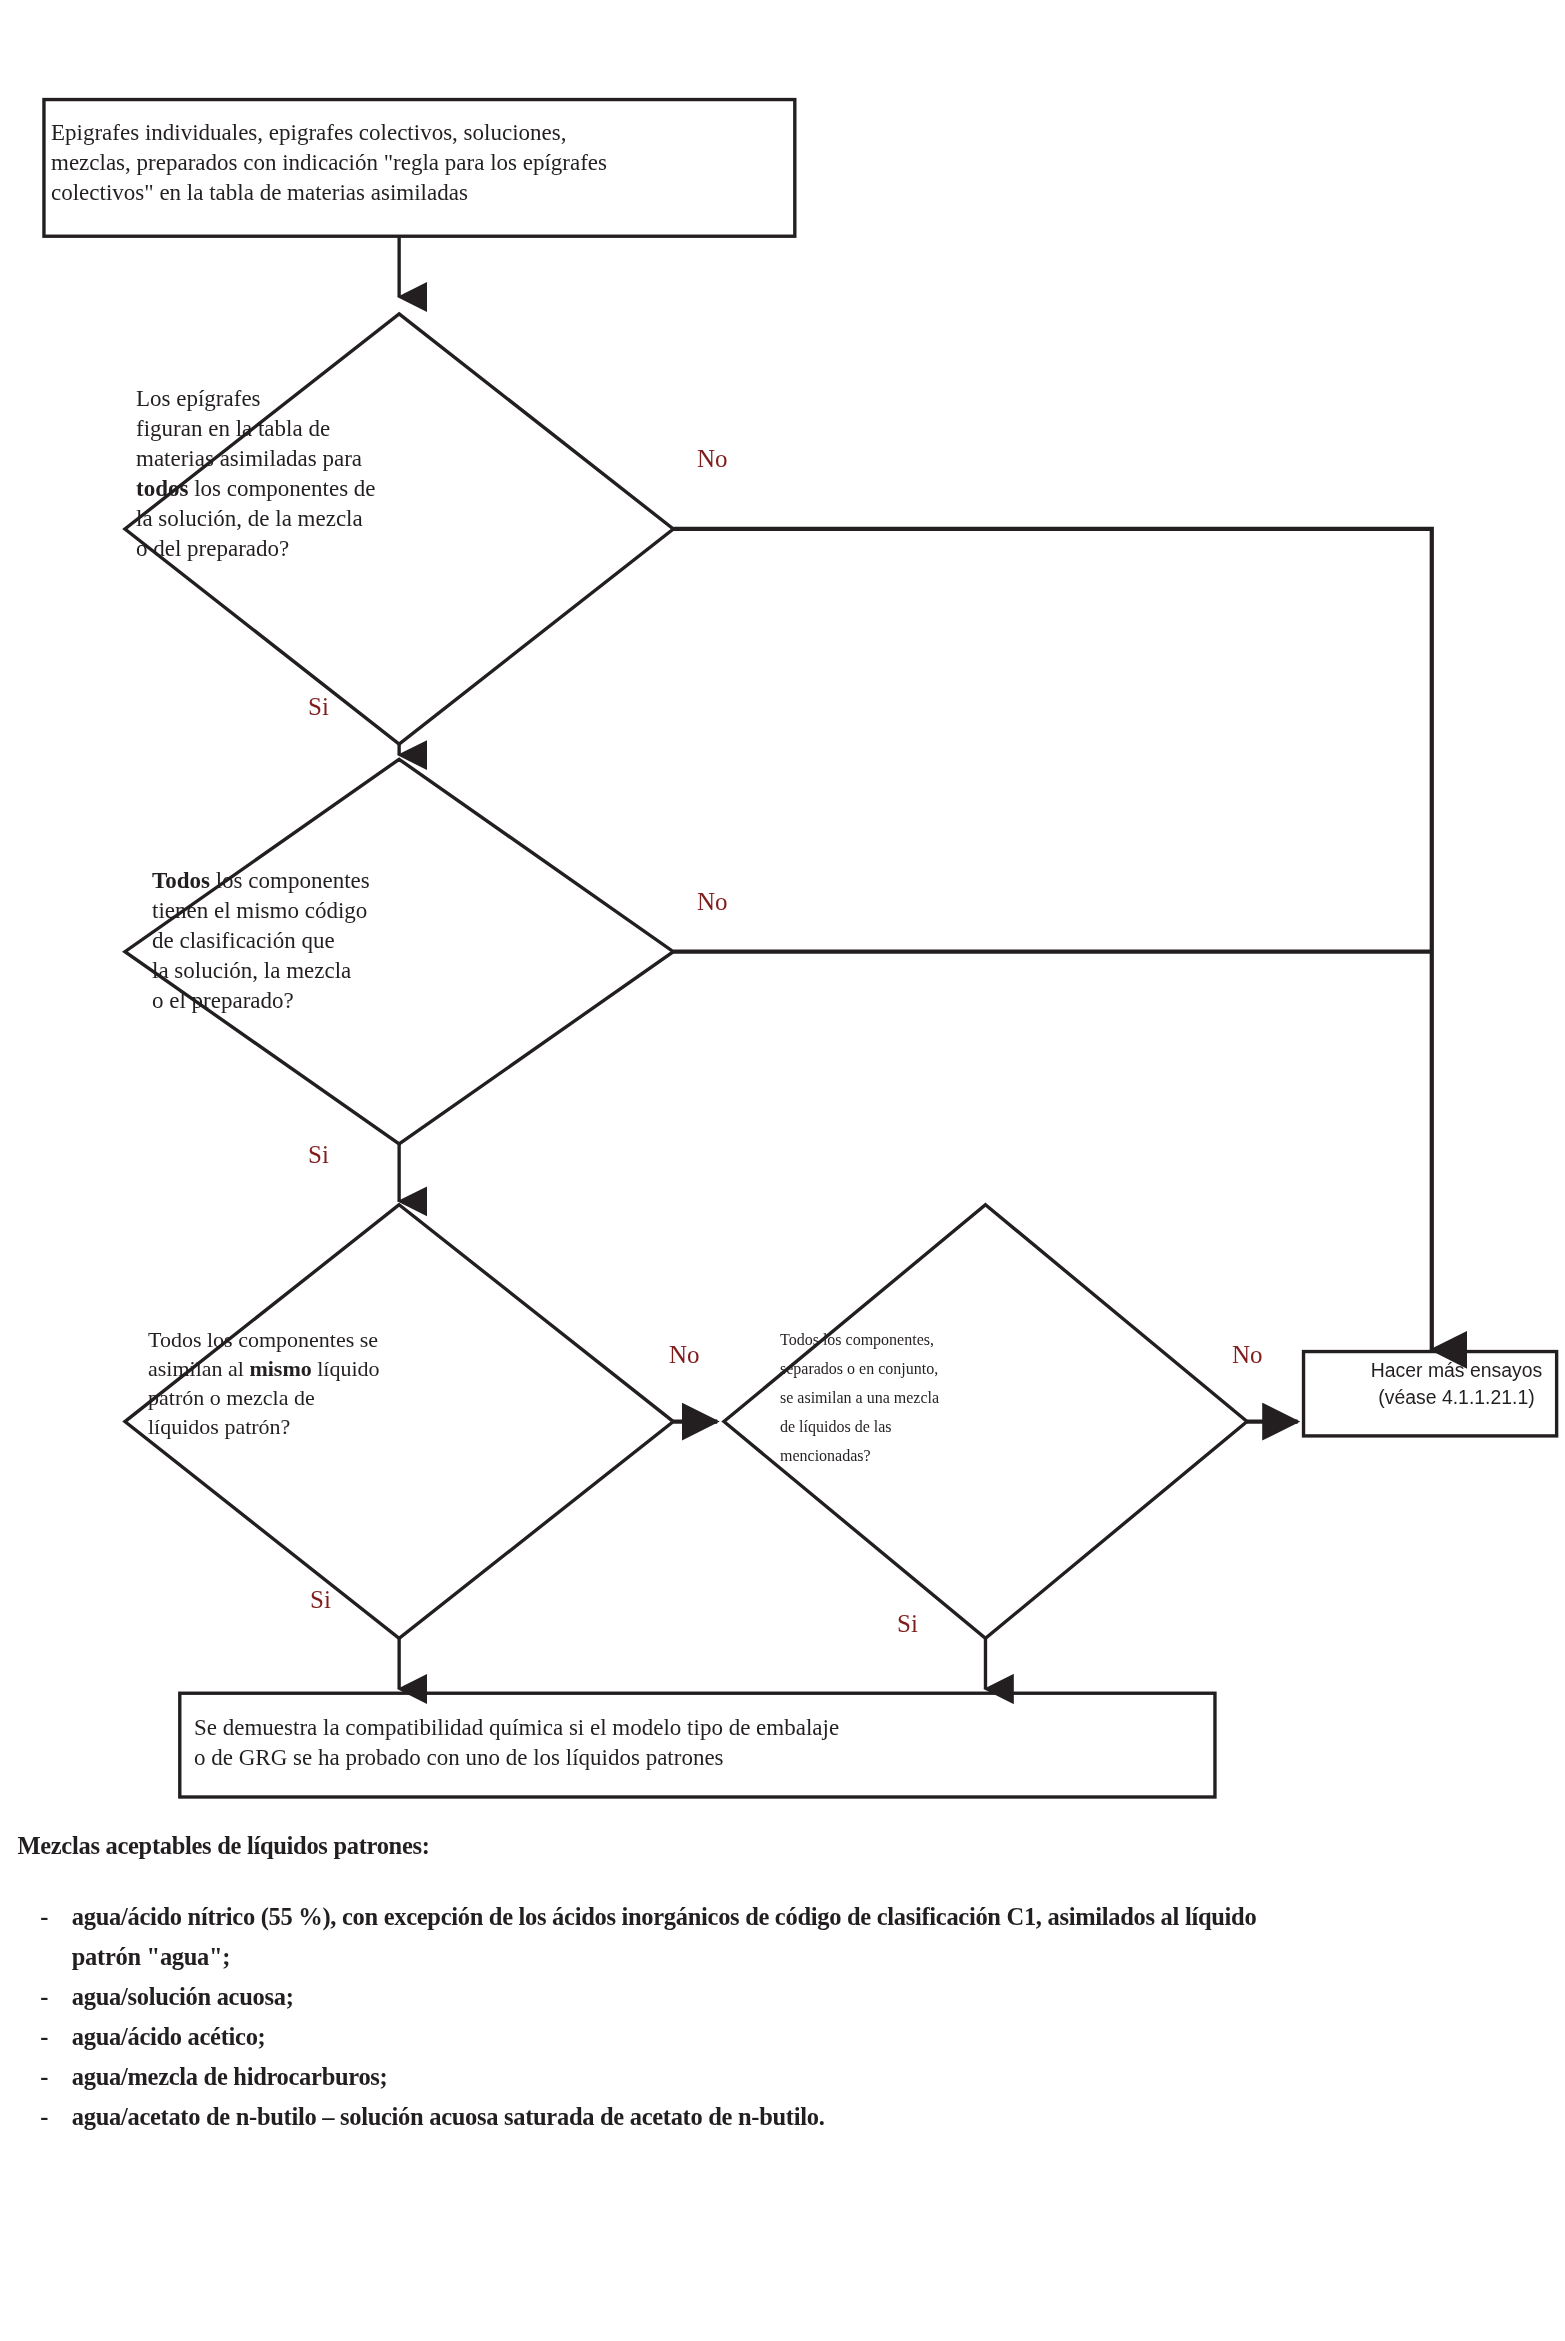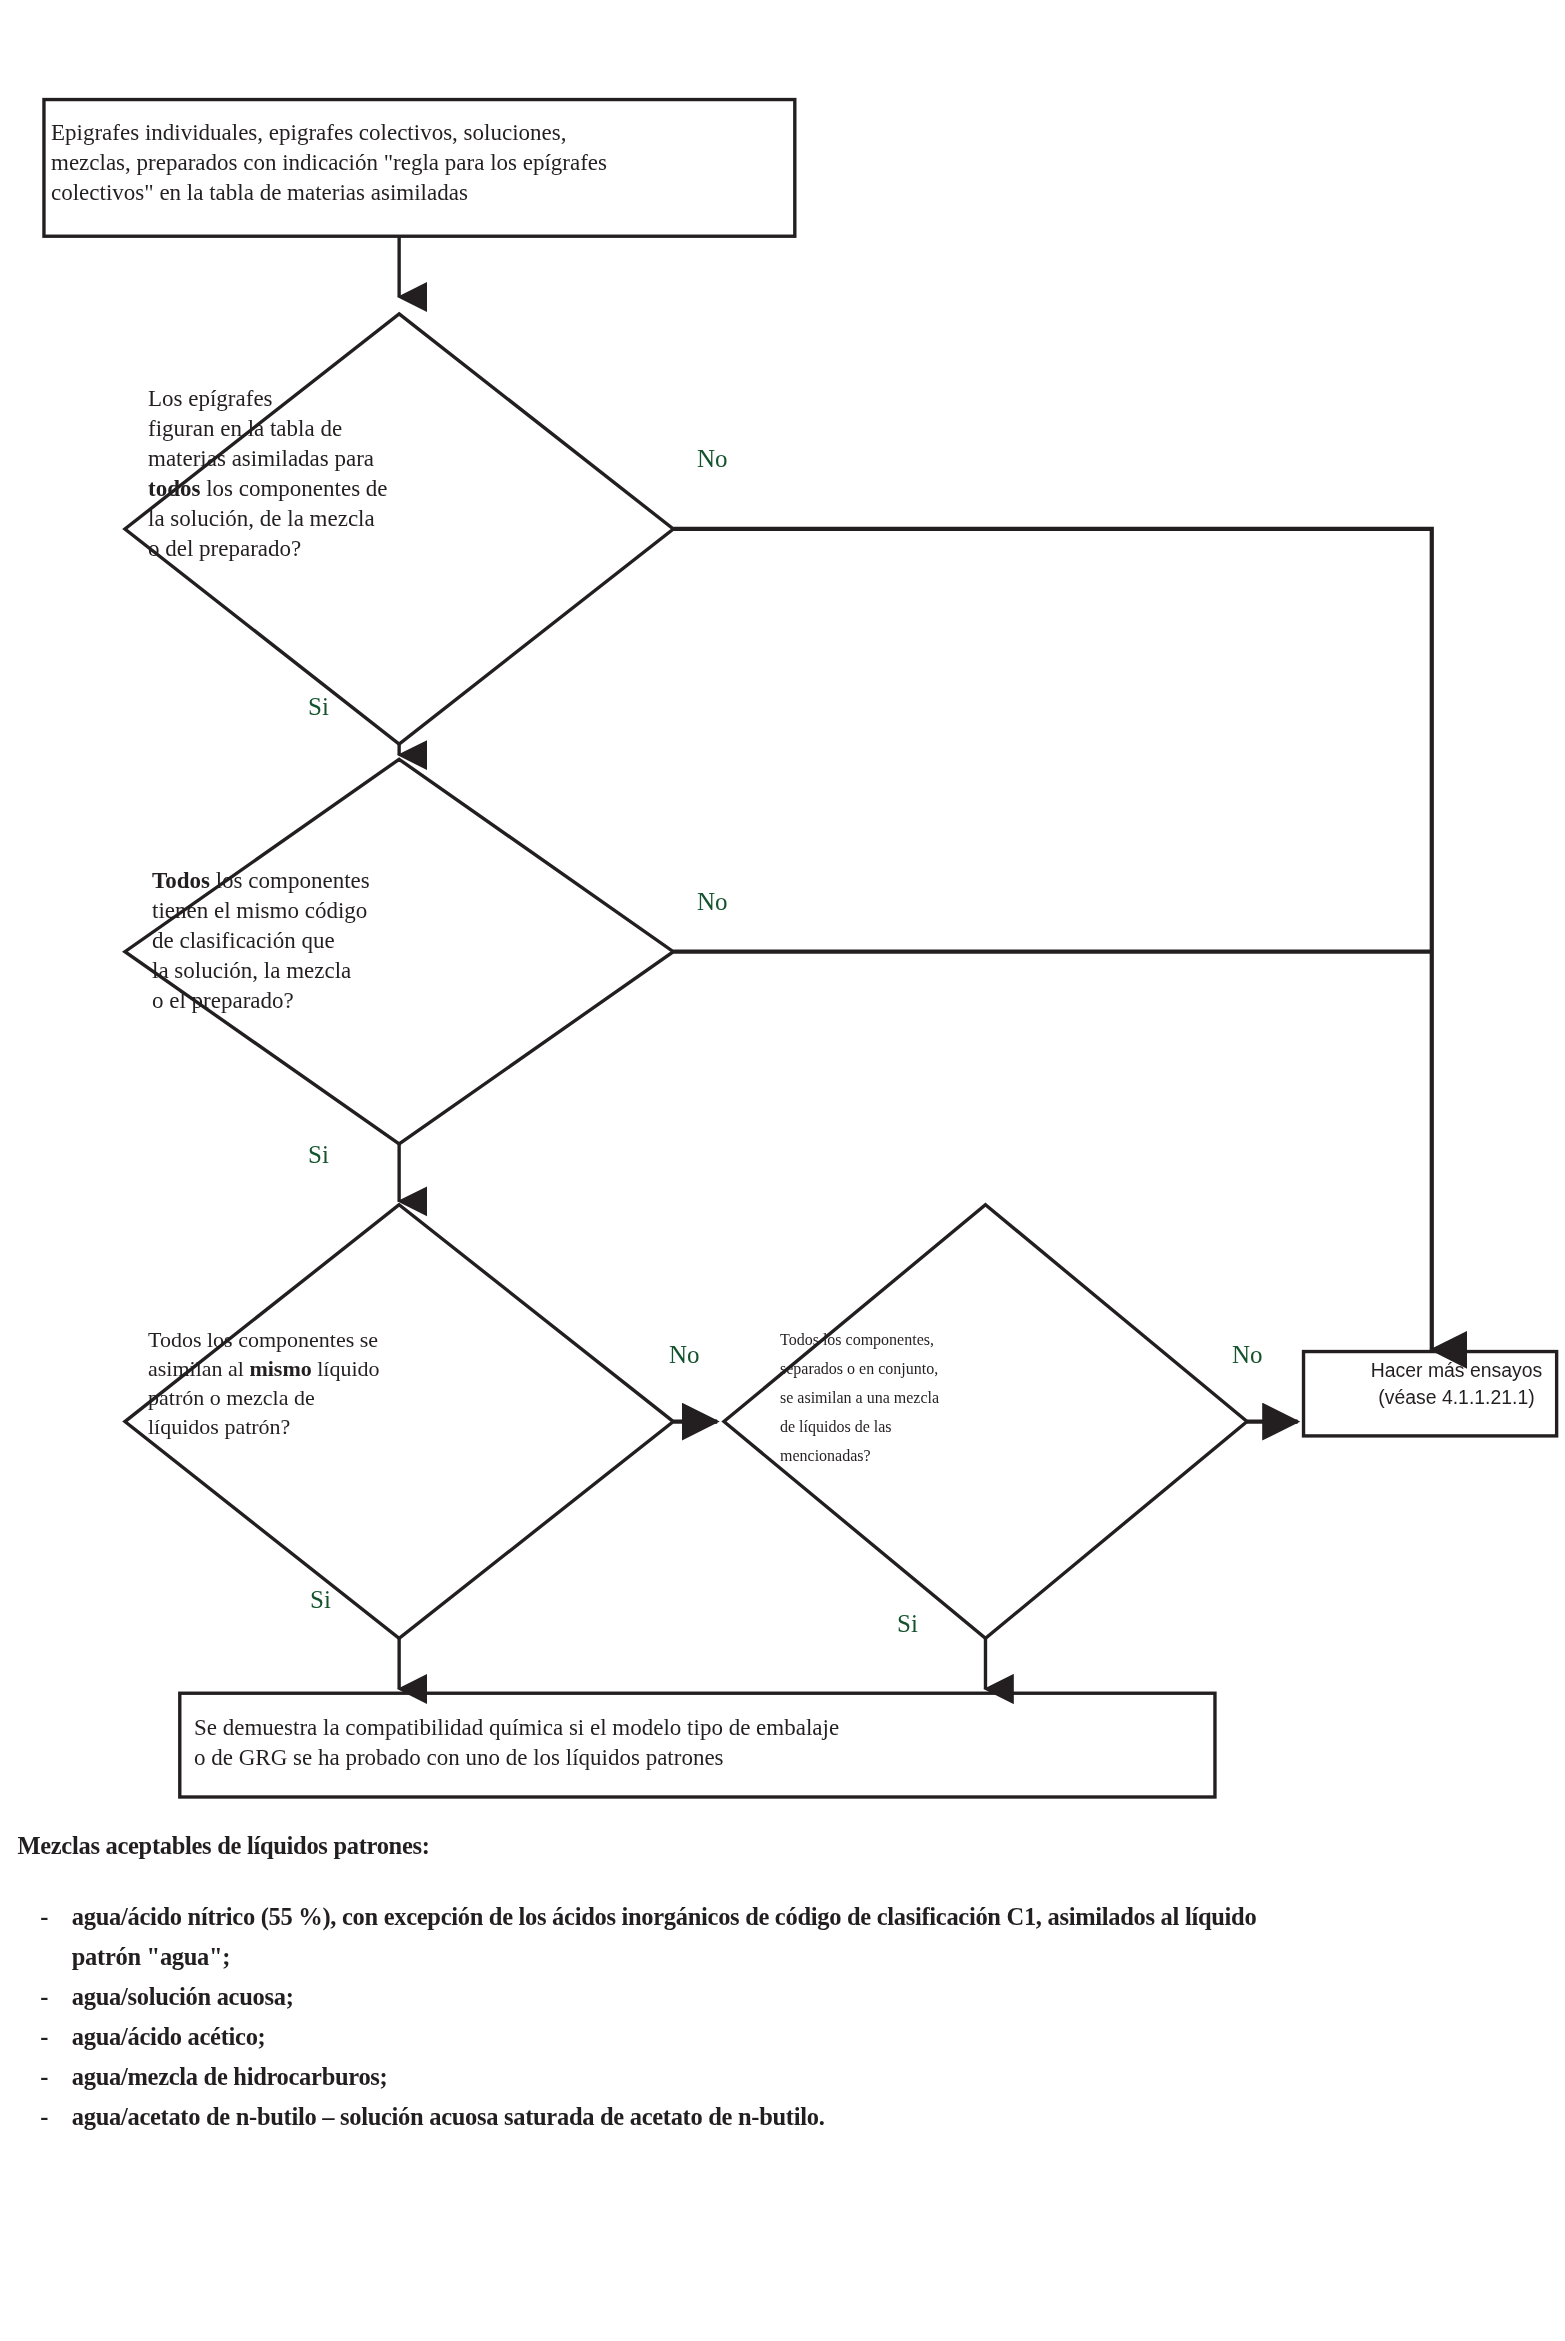--- a/index.html
+++ b/index.html
@@ -56,21 +56,21 @@
   
   .node-text {
     position: absolute;
     font-size: 23px;
     line-height: 30px;
     color: #231f20;
   }
   .node-text b { font-weight: bold; }
 
   .box1-text  { left: 51px;  top: 118px;  width: 734px; }
-  .dia1-text  { left: 148px; top: 384px;  width: 371px; }
+  .dia1-text  { left: 136px; top: 384px;  width: 371px; }
   .dia2-text  { left: 152px; top: 866px; width: 371px; }
   .dia3-text  { left: 148px; top: 1325px; width: 388px; font-size: 22px; line-height: 29px;}
   .dia4-text  { left: 780px; top: 1325px; width: 371px; font-size: 16px; line-height: 29px;}
   .box-final-text { left: 194px; top: 1713px; width: 1008px; }
 
   .sans-box-text {
     position: absolute;
     left: 1330px;
     top: 1357px;
     width: 253px;
@@ -78,21 +78,21 @@
     font-size: 19.4px;
     line-height: 27px;
     text-align: center;
     color: #231f20;
   }
 
   
   .edge-label {
     position: absolute;
     font-size: 25px;
-    color: #14532d;
+    color: #7f1d1d;
     white-space: nowrap;
   }
   .lbl-no1 { left: 697px;  top: 445px; }
   .lbl-no2 { left: 697px;  top: 888px; }
   .lbl-no3 { left: 669px;  top: 1341px; }
   .lbl-no4 { left: 1232px; top: 1341px; }
   .lbl-si1 { left: 308px;  top: 693px; }
   .lbl-si2 { left: 308px;  top: 1141px; }
   .lbl-si3 { left: 310px;  top: 1586px; }
   .lbl-si4 { left: 897px; top: 1610px; }

